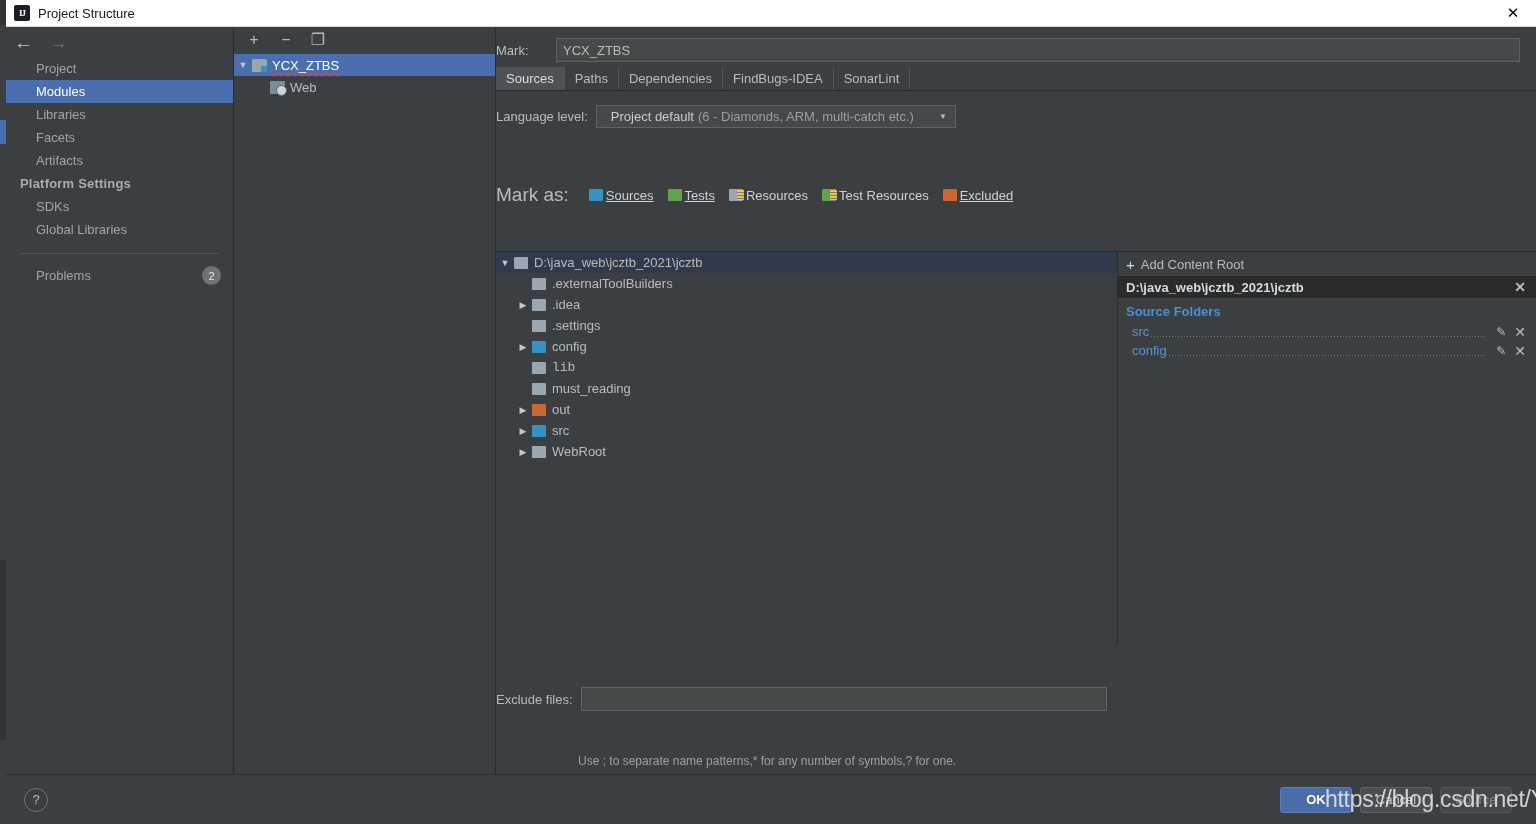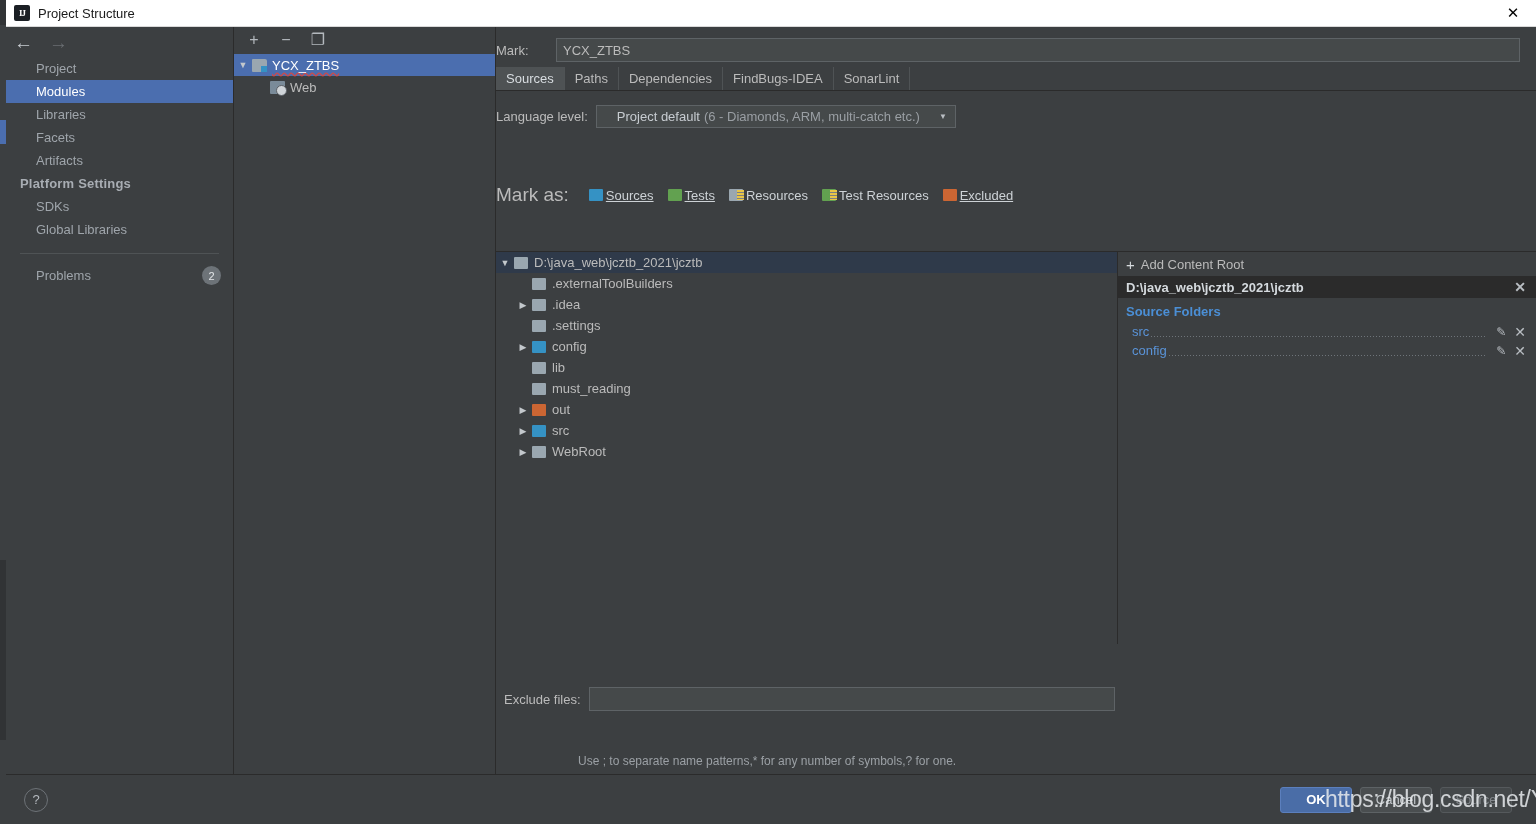--- a/index.html
+++ b/index.html
@@ -129,21 +129,21 @@
   }
   .tab.active { background: #4e5254; color: #d8dde1; }
 
   #tabcontent { flex: 1 1 auto; display: flex; flex-direction: column; min-height: 0; padding-top: 10px; gap: 40px; }
 
   
   #langrow { display: flex; align-items: center; height: 30px; }
   #langrow .lbl { font-size: 13px; color: #bbbbbb; margin-right: 8px; }
   .combo {
     width: 360px; height: 23px; background: #45494a; border: 1px solid #5e6366;
-    display: flex; align-items: center; padding: 0 20px; font-size: 13px; color: #bbbbbb;
+    display: flex; align-items: center; padding: 0 14px; font-size: 13px; color: #bbbbbb;
     cursor: pointer; position: relative;
   }
   .combo .cval { color: #c7ccd1; }
   .combo .chint { color: #9a9fa4; margin-left: 4px; }
   .combo .carrow { position: absolute; right: 8px; font-size: 8px; color: #b9bec3; }
 
   
   #markrow { display: flex; align-items: center; height: 32px; margin-top: 8px; gap: 0; }
   #markrow .lbl { font-size: 19px; color: #bbbbbb; margin-right: 20px; }
   .mark-btn { display: flex; align-items: center; font-size: 13px; color: #cdd2d6;
@@ -170,21 +170,21 @@
   }
   .ft-row { height: 21px; display: flex; align-items: center; font-size: 13px; color: #bbbbbb; cursor: pointer; }
   .ft-row.selected { background: #2f3a4a; }
   .ft-twisty { width: 18px; text-align: center; font-size: 9px; color: #c3c8cc; flex: 0 0 18px; }
   .ft-ico { width: 14px; height: 12px; margin-right: 6px; border-radius: 1px; flex: 0 0 14px; }
   .fc-gray   { background: #9aa7b0; }
   .fc-blue   { background: #3592c4; }
   .fc-orange { background: #cc6633; }
 
   
-  #excluderow { display: flex; align-items: center; height: 30px; padding: 0 28px 0 0; margin-left: 8px; }
+  #excluderow { display: flex; align-items: center; height: 30px; padding: 0 28px 0 0; }
   #excluderow .lbl { font-size: 13px; color: #bbbbbb; margin-right: 8px; }
   #exclude-hint { font-size: 12px; color: #9ba0a5; padding-left: 82px; padding-bottom: 6px; }
 
   
   #rightpanel { width: 418px; flex: 0 0 418px; background: #3c3f41; display: flex; flex-direction: column; }
   #addroot {
     height: 24px; display: flex; align-items: center; font-size: 13px;
     color: #bbbbbb; padding-left: 8px; cursor: pointer;
   }
   #addroot .plus { color: #d6dadd; font-size: 15px; margin-right: 6px; line-height: 1; }
@@ -377,21 +377,21 @@
             <div class="ft-row" style="padding-left:18px;">
               <span class="ft-twisty"></span>
               <span class="ft-ico fc-gray"></span>
               <span>.settings</span>
             </div>
             <div class="ft-row" style="padding-left:18px;">
               <span class="ft-twisty">▶</span>
               <span class="ft-ico fc-blue"></span>
               <span>config</span>
             </div>
-            <div class="ft-row" style="padding-left:18px;">
+            <div class="ft-row" style="padding-left:18px;font-family:Liberation Mono, monospace;">
               <span class="ft-twisty"></span>
               <span class="ft-ico fc-gray"></span>
               <span>lib</span>
             </div>
             <div class="ft-row" style="padding-left:18px;">
               <span class="ft-twisty"></span>
               <span class="ft-ico fc-gray"></span>
               <span>must_reading</span>
             </div>
             <div class="ft-row" style="padding-left:18px;">

